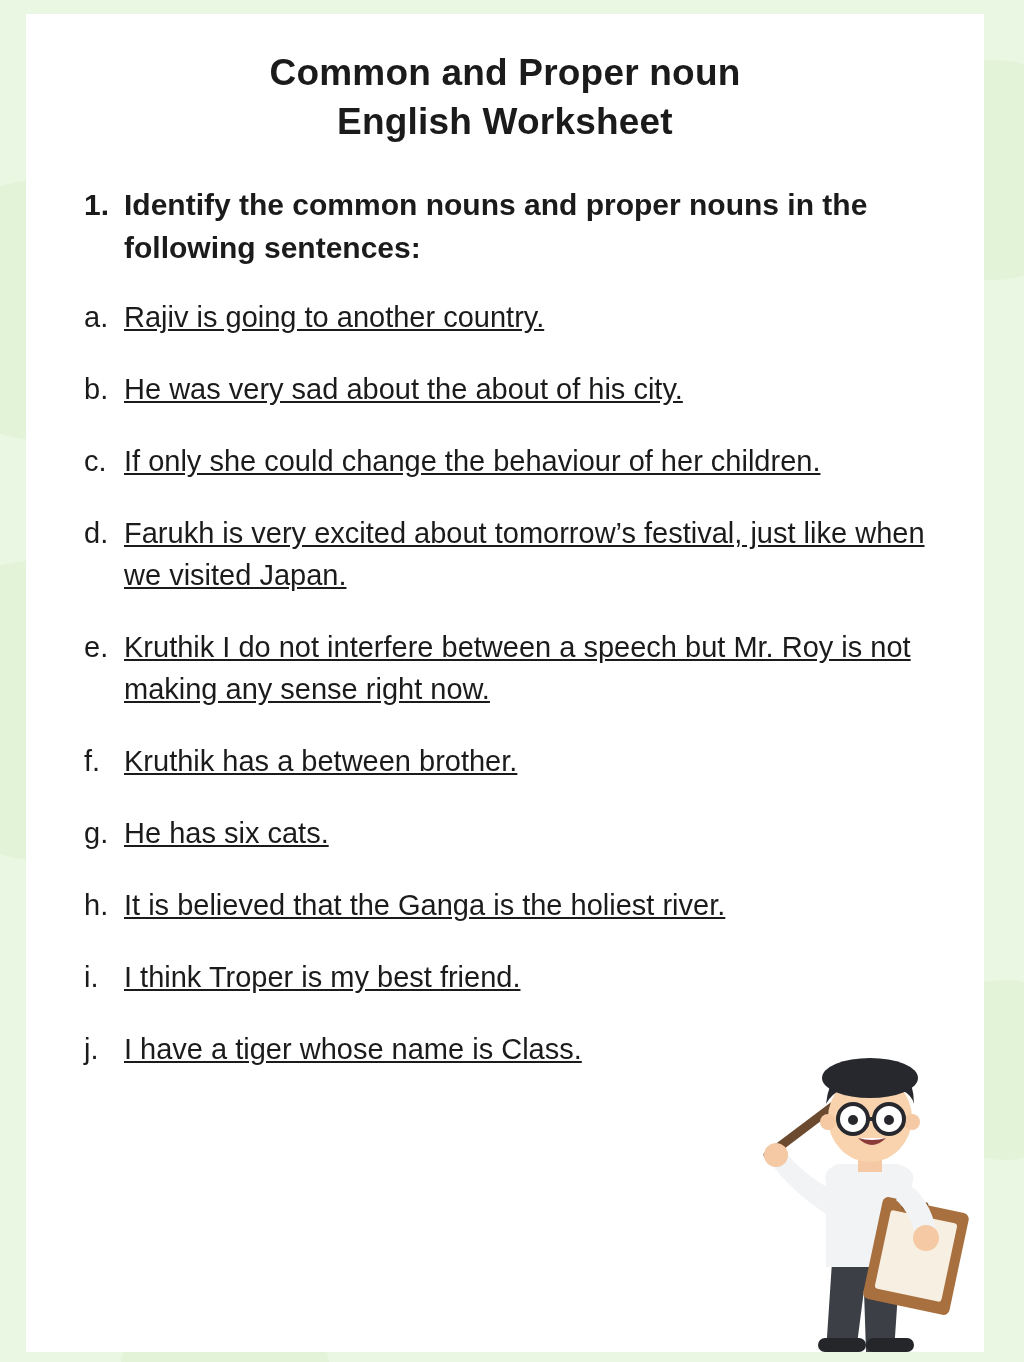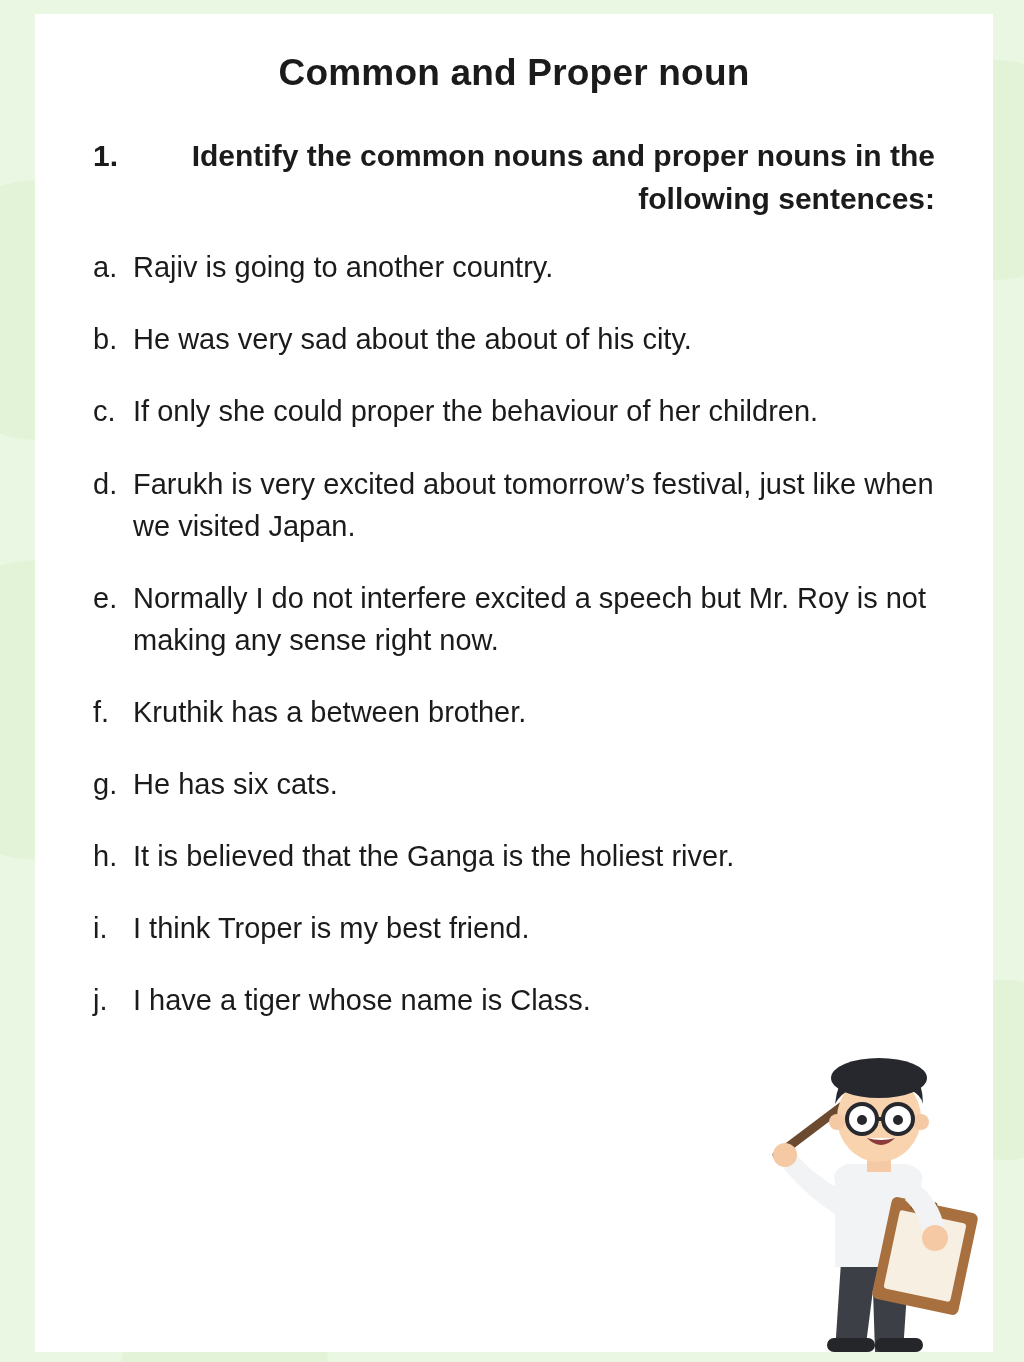--- a/index.html
+++ b/index.html
@@ -24,21 +24,21 @@
     z-index: 0;
   }
   .bg-blob.b1 { width: 260px; height: 260px; left: -90px; top: 180px; }
   .bg-blob.b2 { width: 300px; height: 300px; left: -110px; top: 560px; }
   .bg-blob.b3 { width: 220px; height: 220px; right: -80px; top: 60px; }
   .bg-blob.b4 { width: 180px; height: 180px; right: -70px; top: 980px; }
   .bg-blob.b5 { width: 210px; height: 210px; left: 120px; bottom: -120px; }
 
   .page {
     position: absolute;
-    left: 35px;
+    left: 26px;
     top: 14px;
     width: 958px;
     height: 1338px;
     background: #ffffff;
     z-index: 1;
     overflow: hidden;
     padding: 34px 58px 0 58px;
   }
 
   .title-block {
@@ -64,21 +64,20 @@
     font-weight: bold;
     line-height: 1.42;
     width: 40px;
     flex: 0 0 40px;
   }
   .q-text {
     font-size: 30px;
     font-weight: bold;
     line-height: 1.42;
     flex: 1;
-    text-align: right;
   }
 
   .items {
     margin-top: 26px;
   }
 
   .item {
     display: flex;
     align-items: flex-start;
     margin-bottom: 30px;
@@ -89,20 +88,21 @@
     line-height: 1.45;
     width: 40px;
     flex: 0 0 40px;
     font-weight: normal;
   }
   .item-text {
     font-size: 29px;
     line-height: 1.45;
     flex: 1;
     font-weight: normal;
+    text-decoration: underline;
   }
 
   
   .mascot {
     position: absolute;
     right: -6px;
     bottom: 0;
     width: 230px;
     height: 330px;
     z-index: 3;
@@ -114,20 +114,21 @@
 <div class="bg-blob b1"></div>
 <div class="bg-blob b2"></div>
 <div class="bg-blob b3"></div>
 <div class="bg-blob b4"></div>
 <div class="bg-blob b5"></div>
 
 <div class="page">
 
   <div class="title-block">
     <div class="title-line">Common and Proper noun</div>
+    <div class="title-line">English Worksheet</div>
   </div>
 
   <div class="q-block">
     <div class="q-num">1.</div>
     <div class="q-text">Identify the common nouns and proper nouns in the following sentences:</div>
   </div>
 
   <div class="items">
 
     <div class="item">
@@ -135,31 +136,31 @@
       <div class="item-text">Rajiv is going to another country.</div>
     </div>
 
     <div class="item">
       <div class="item-label">b.</div>
       <div class="item-text">He was very sad about the about of his city.</div>
     </div>
 
     <div class="item">
       <div class="item-label">c.</div>
-      <div class="item-text">If only she could proper the behaviour of her children.</div>
+      <div class="item-text">If only she could change the behaviour of her children.</div>
     </div>
 
     <div class="item">
       <div class="item-label">d.</div>
       <div class="item-text">Farukh is very excited about tomorrow’s festival, just like when we visited Japan.</div>
     </div>
 
     <div class="item">
       <div class="item-label">e.</div>
-      <div class="item-text">Normally I do not interfere excited a speech but Mr. Roy is not making any sense right now.</div>
+      <div class="item-text">Kruthik I do not interfere between a speech but Mr. Roy is not making any sense right now.</div>
     </div>
 
     <div class="item">
       <div class="item-label">f.</div>
       <div class="item-text">Kruthik has a between brother.</div>
     </div>
 
     <div class="item">
       <div class="item-label">g.</div>
       <div class="item-text">He has six cats.</div>

